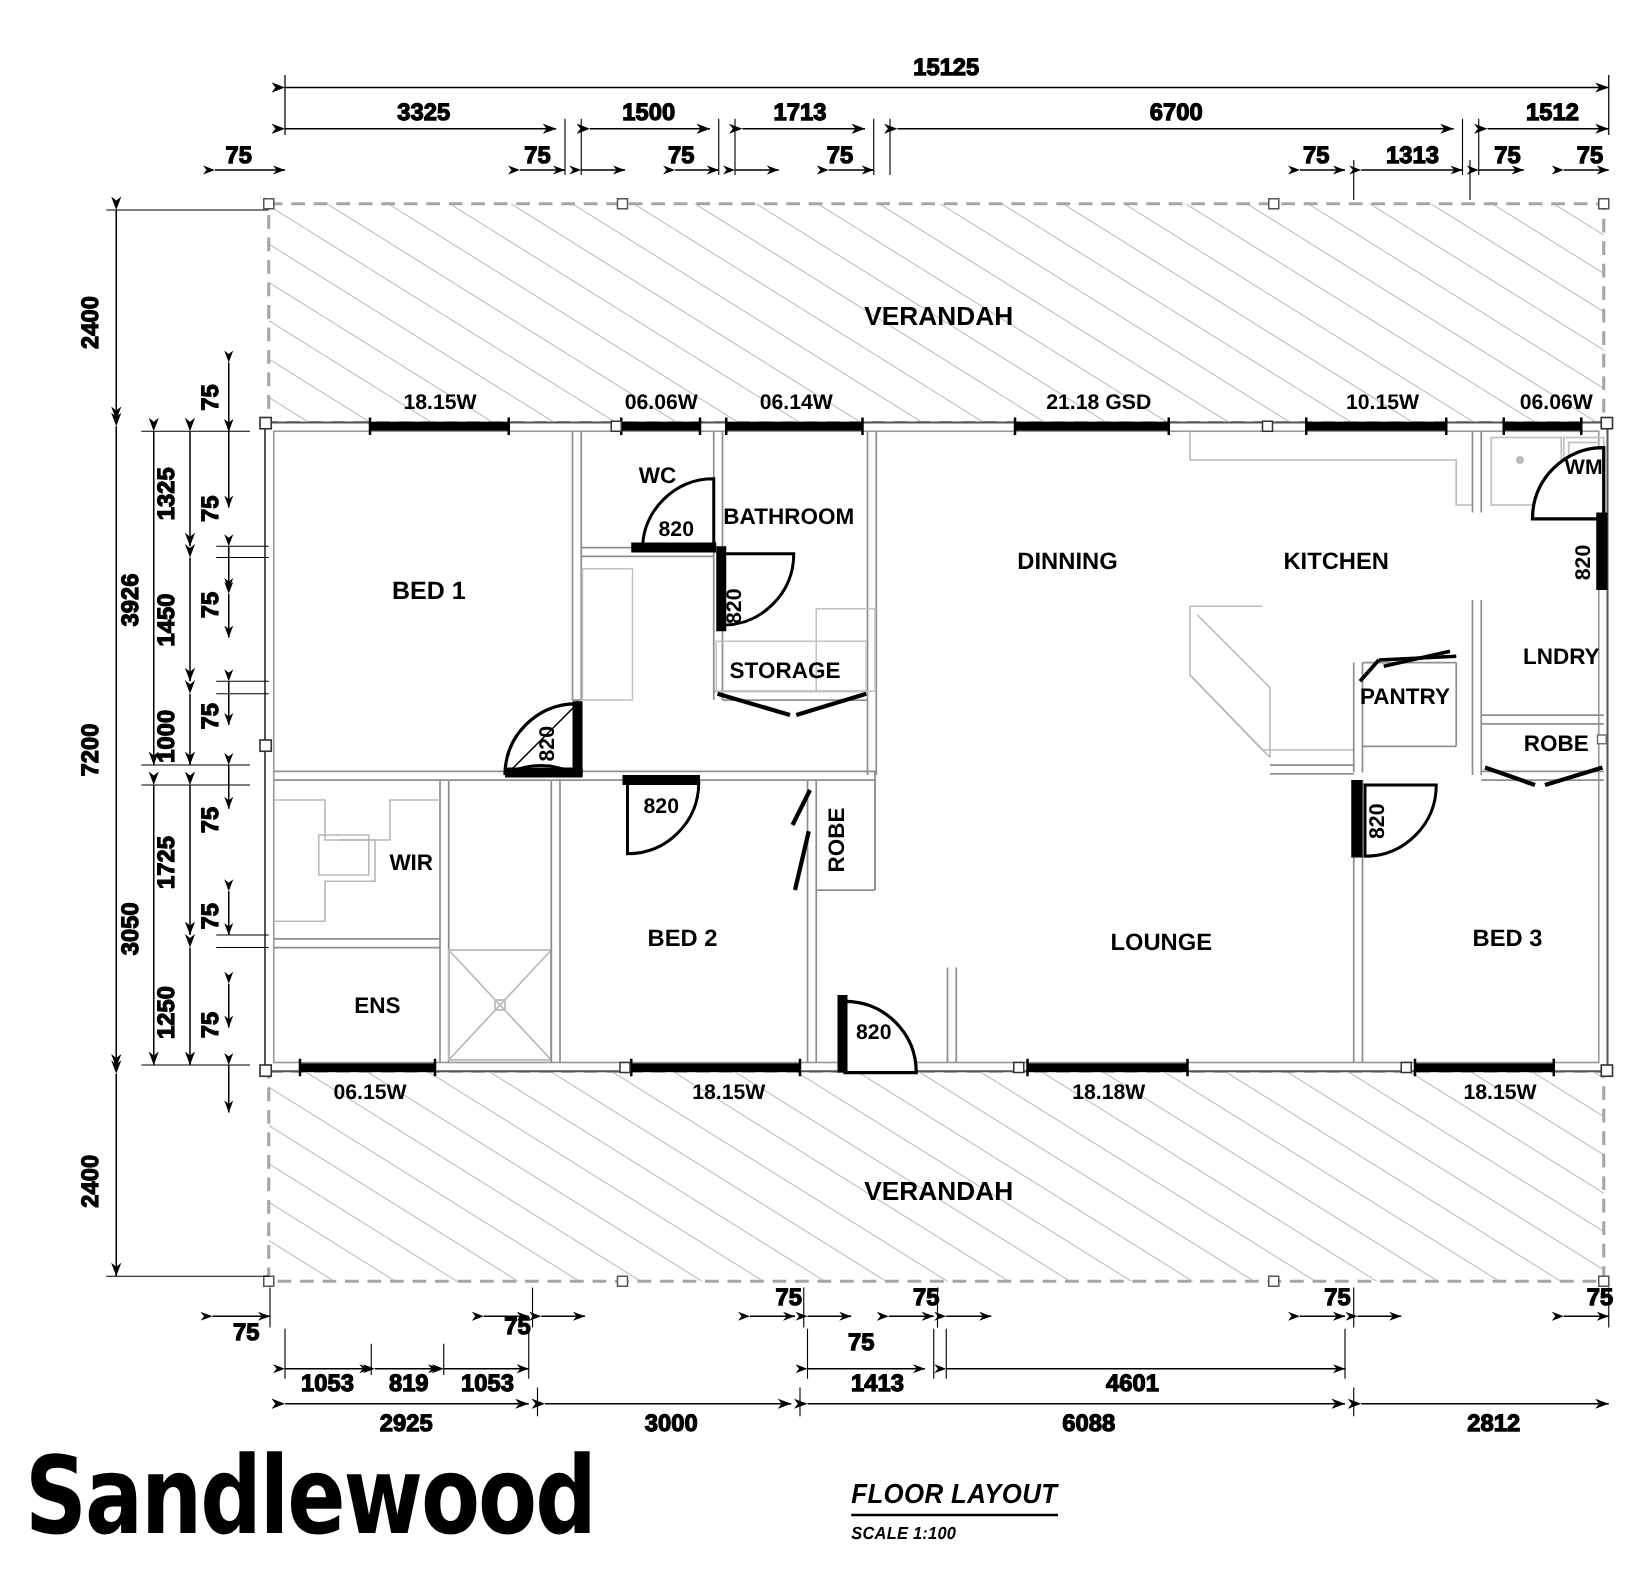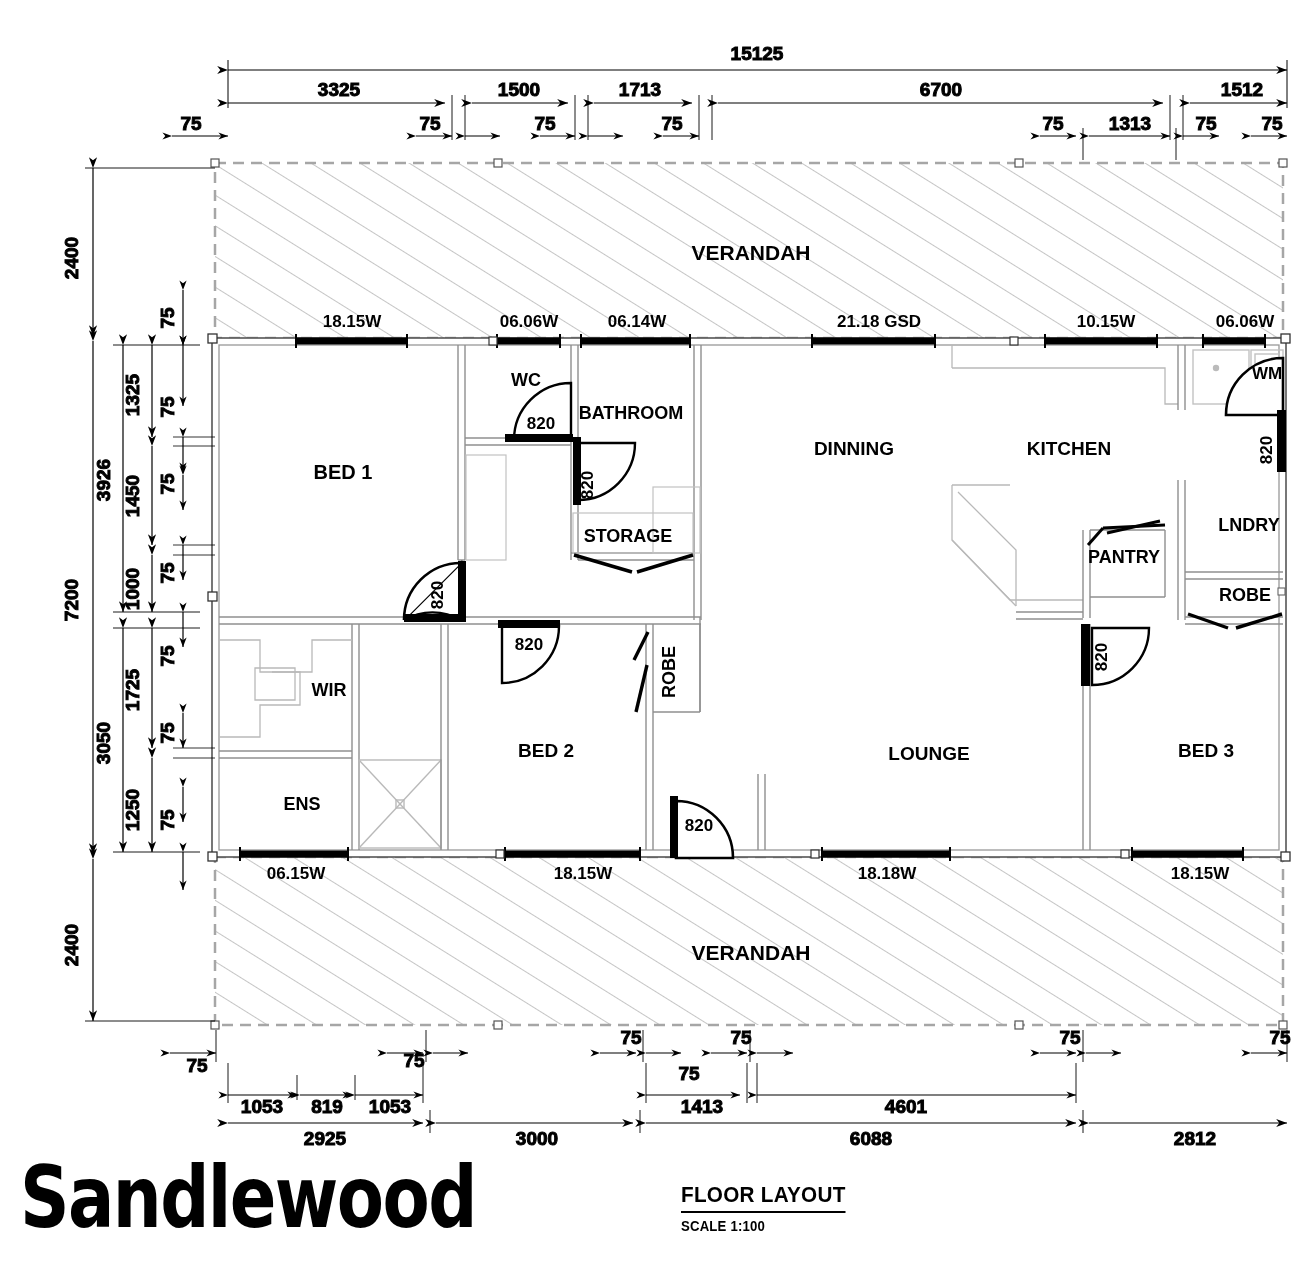--- a/index.html
+++ b/index.html
@@ -3,21 +3,21 @@
 <meta charset="utf-8">
 <style>
   html,body{margin:0;padding:0;background:#ffffff;}
   body{width:1315px;height:1263px;position:relative;
        font-family:"Liberation Sans", sans-serif;overflow:hidden;}
   #sheet{position:absolute;left:0;top:0;width:1315px;height:1263px;}
   .ttl-wrap{position:absolute;left:16px;top:1168px;width:1315px;height:95px;}
   .brand{position:absolute;left:4px;top:-14px;font-family:"DejaVu Sans", sans-serif;
          font-weight:bold;font-size:86px;letter-spacing:-2px;color:#000;
          transform:scaleX(0.80);transform-origin:left top;line-height:1;}
-  .tb{position:absolute;left:665px;top:14px;}
+  .tb{position:absolute;left:665px;top:14px;font-style:italic;}
   .tb .t1{font-size:22px;font-weight:bold;color:#000;letter-spacing:0.3px;
           border-bottom:2px solid #000;padding-bottom:3px;display:inline-block;
           transform:scaleX(0.94);transform-origin:left top;}
   .tb .t2{font-size:14px;font-weight:bold;color:#000;margin-top:5px;letter-spacing:0.2px;
           transform:scaleX(0.94);transform-origin:left top;}
 </style>
 </head>
 <body>
 
 <svg id="sheet" viewBox="0 0 1315 1263">

